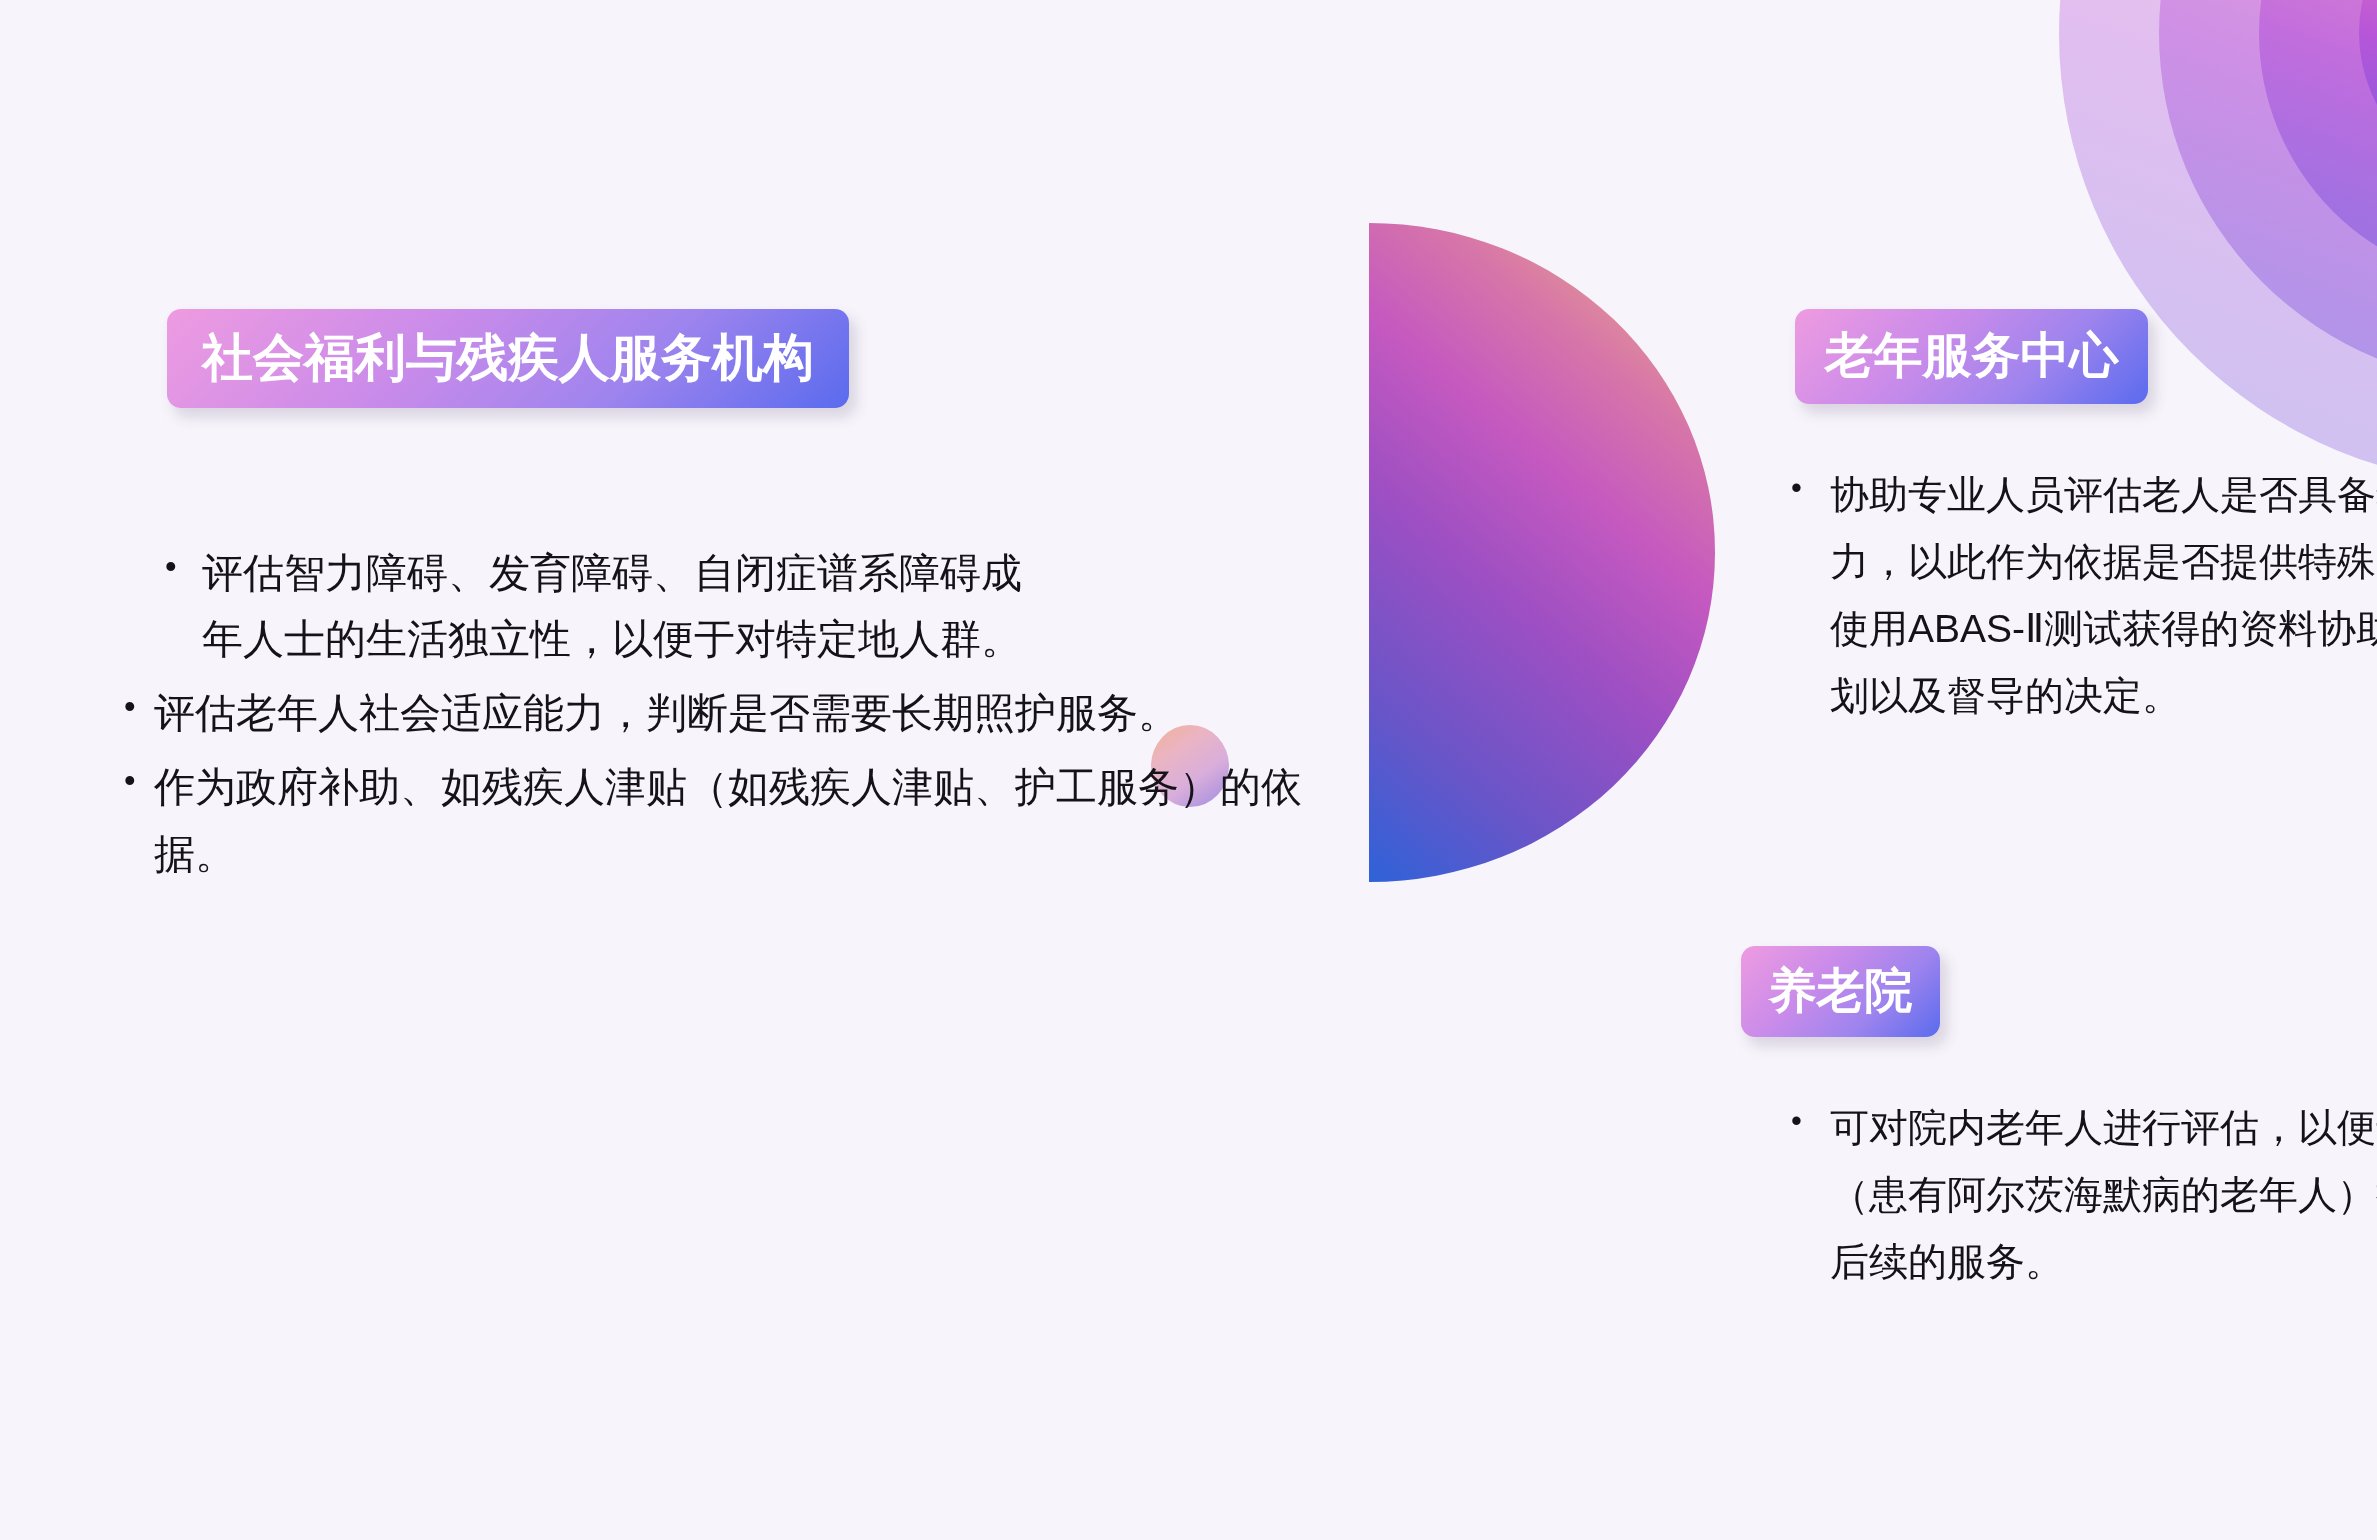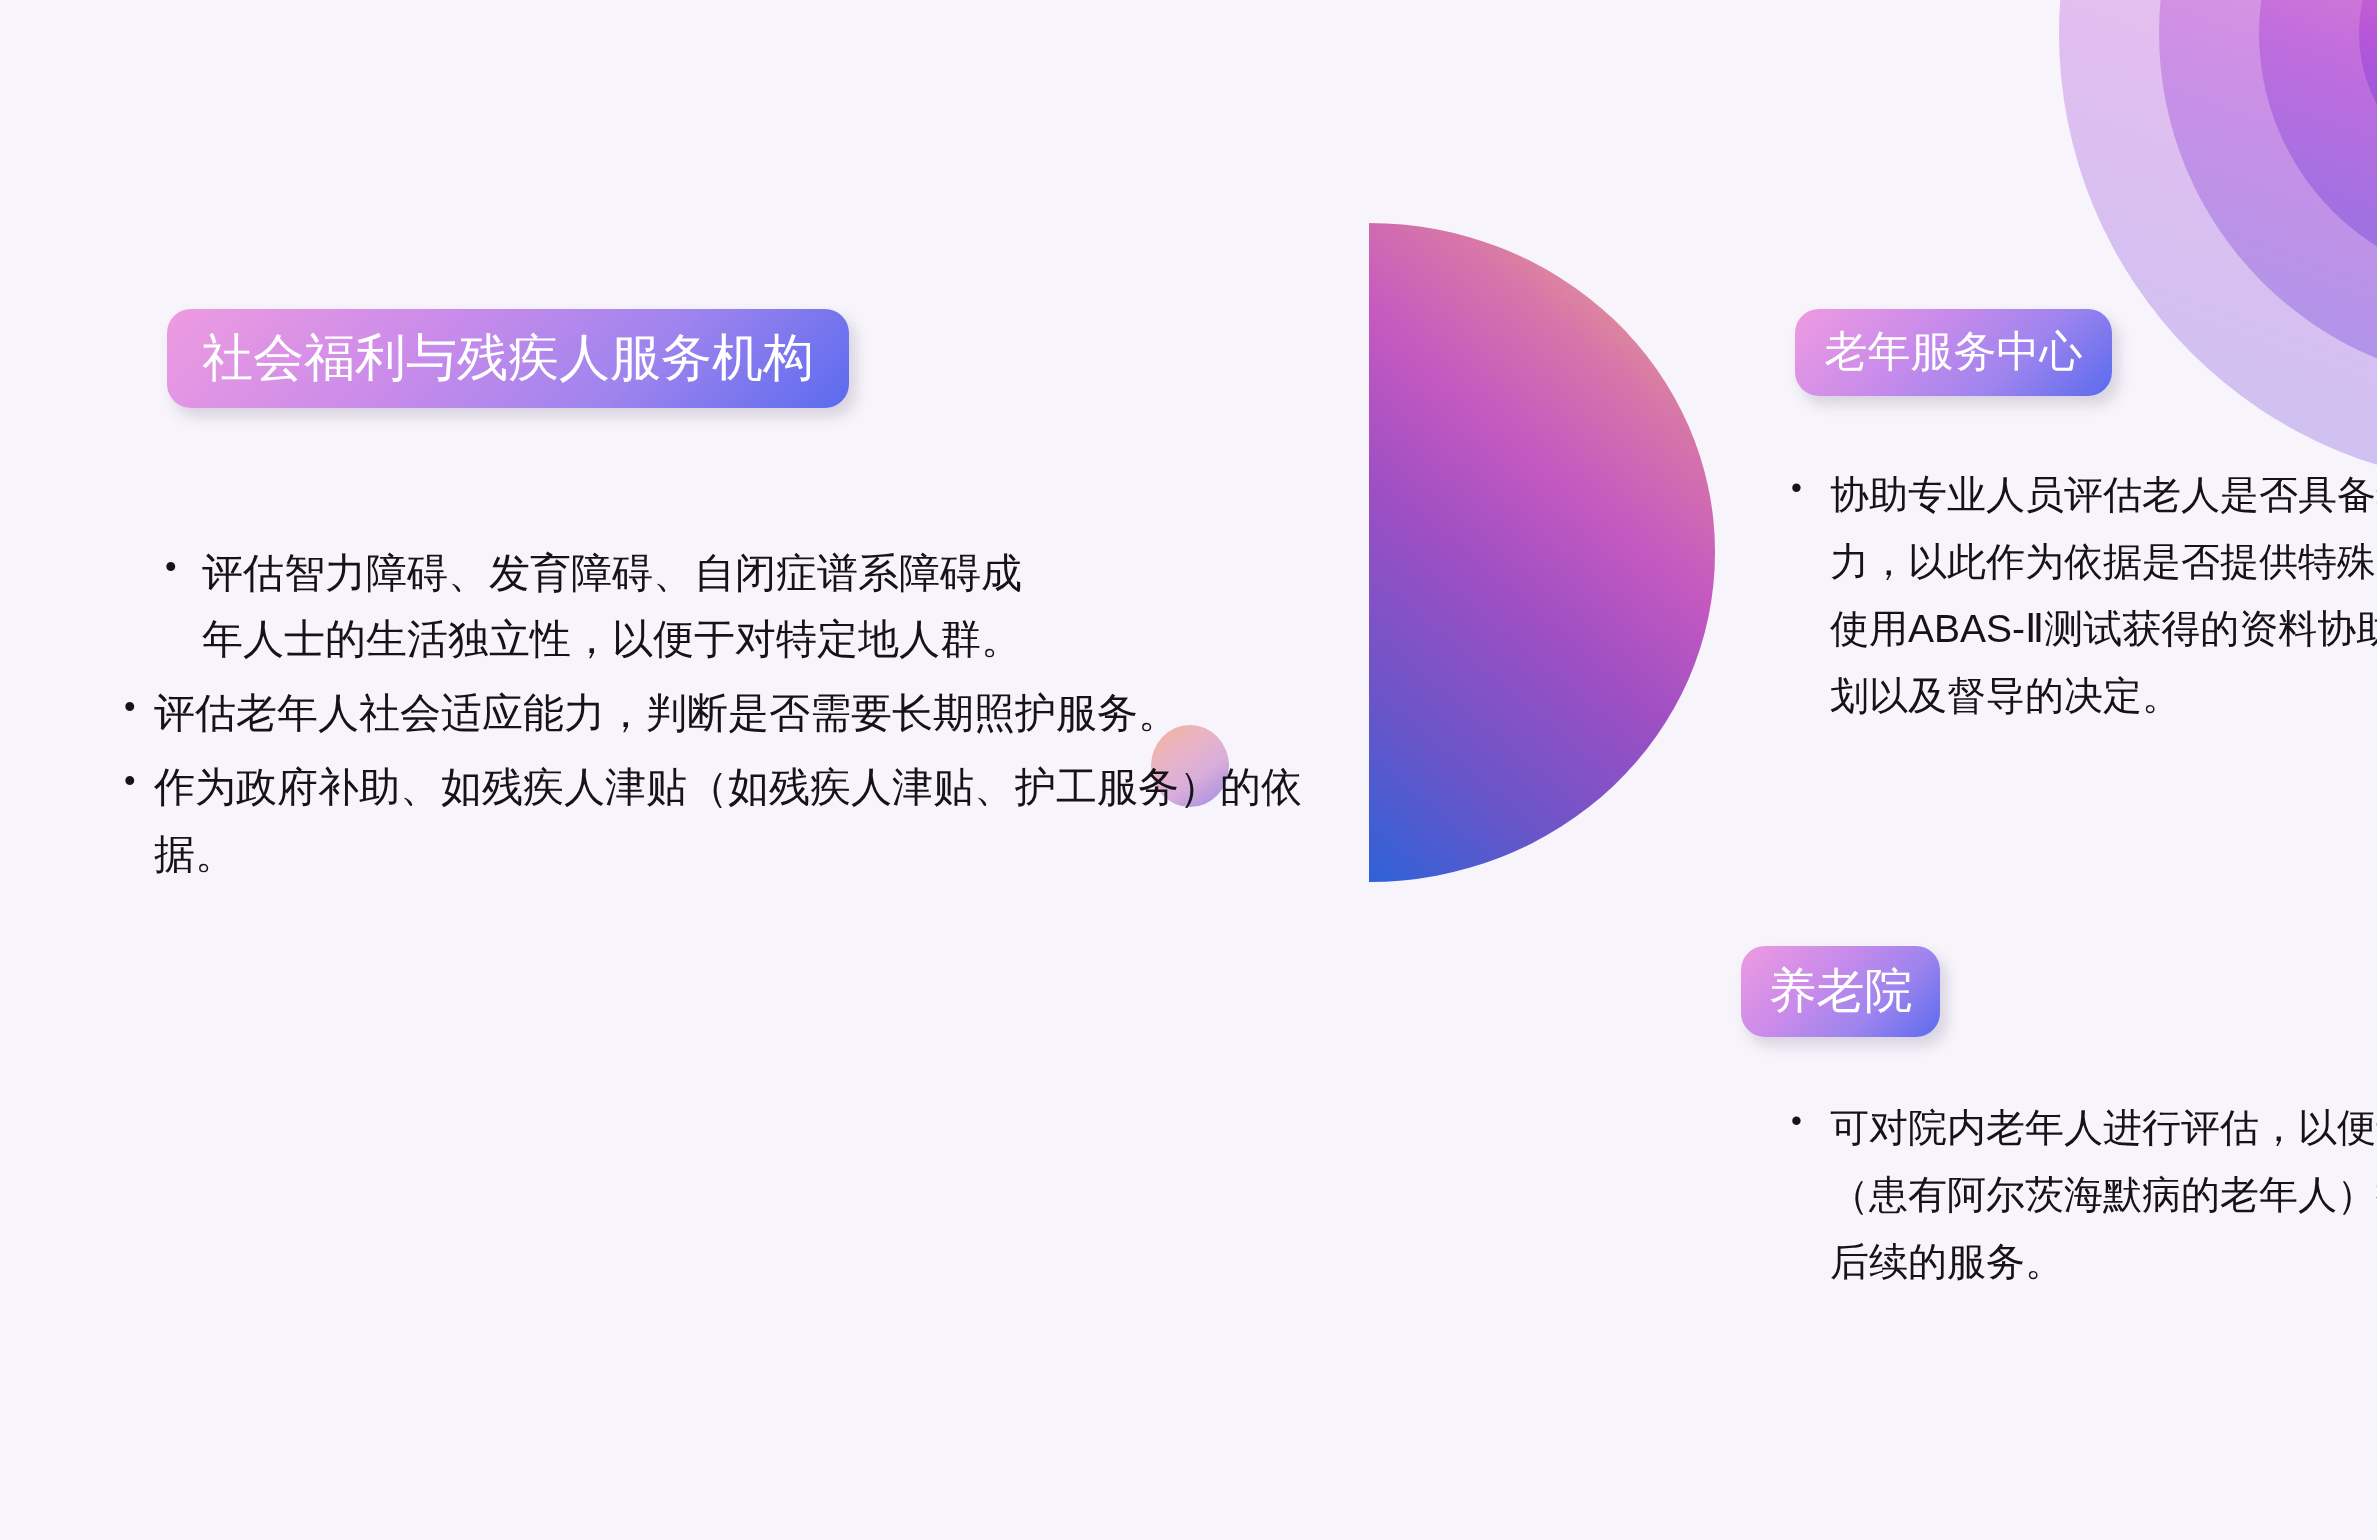--- a/index.html
+++ b/index.html
@@ -48,27 +48,27 @@
 
   
   .sphere{
     position:absolute;left:1151px;top:725px;width:78px;height:82px;border-radius:50%;
     background:linear-gradient(145deg,#F2B294 0%,#EAB4C4 32%,#D9AEDB 62%,#9E8AE0 100%);
   }
 
   
   .badge{
     position:absolute;display:inline-flex;align-items:center;justify-content:center;
-    border-radius:24px;
+    border-radius:14px;
     background:linear-gradient(135deg,#EE9BE0 0%,#C98BEA 38%,#9E84EE 68%,#5A6BEE 100%);
     box-shadow:6.7px 8.6px 14.3px rgba(60,40,90,.16);
-    color:#FFFFFF;font-weight:400;white-space:nowrap;
+    color:#FFFFFF;font-weight:700;white-space:nowrap;
   }
   .badge-1{left:167px;top:309px;padding:15px 35px;font-size:51px;}
-  .badge-2{left:1795px;top:309px;padding:14.3px 29.5px;font-size:43px;justify-content:flex-end;}
+  .badge-2{left:1795px;top:309px;padding:14.3px 29.5px;font-size:49px;justify-content:flex-end;}
   .badge-3{left:1741px;top:946px;padding:13.3px 27.6px;font-size:48px;}
 
   
   .bullets{position:absolute;color:#151319;}
   .bullet{
     display:flex;align-items:flex-start;
     font-size:41px;line-height:1.62;
     color:#151319;
   }
   .dot{

